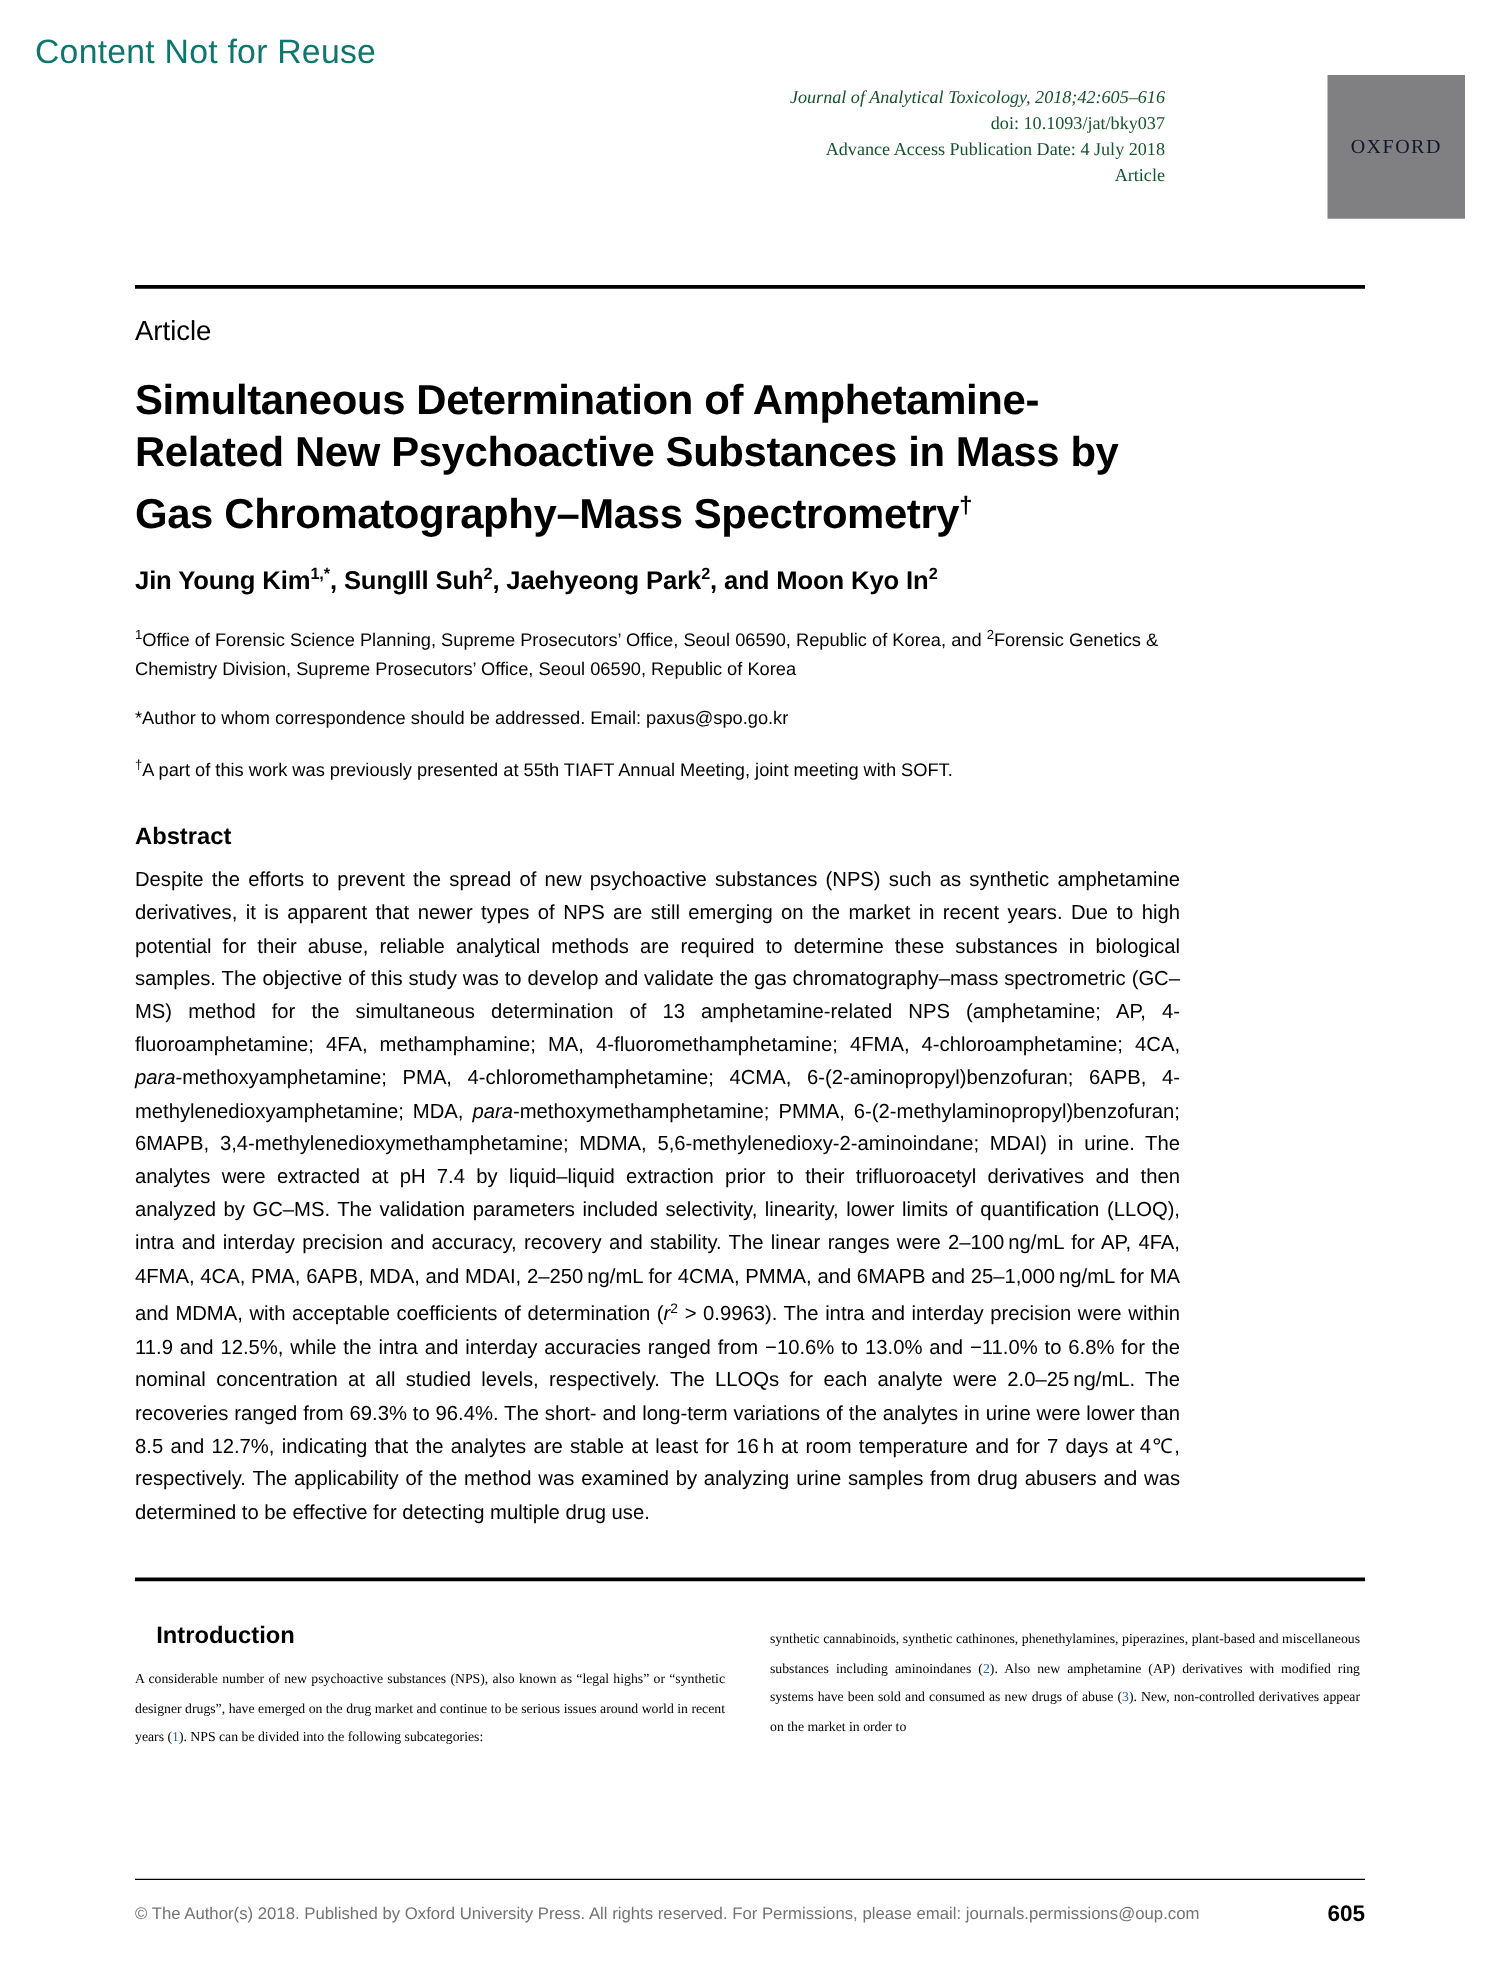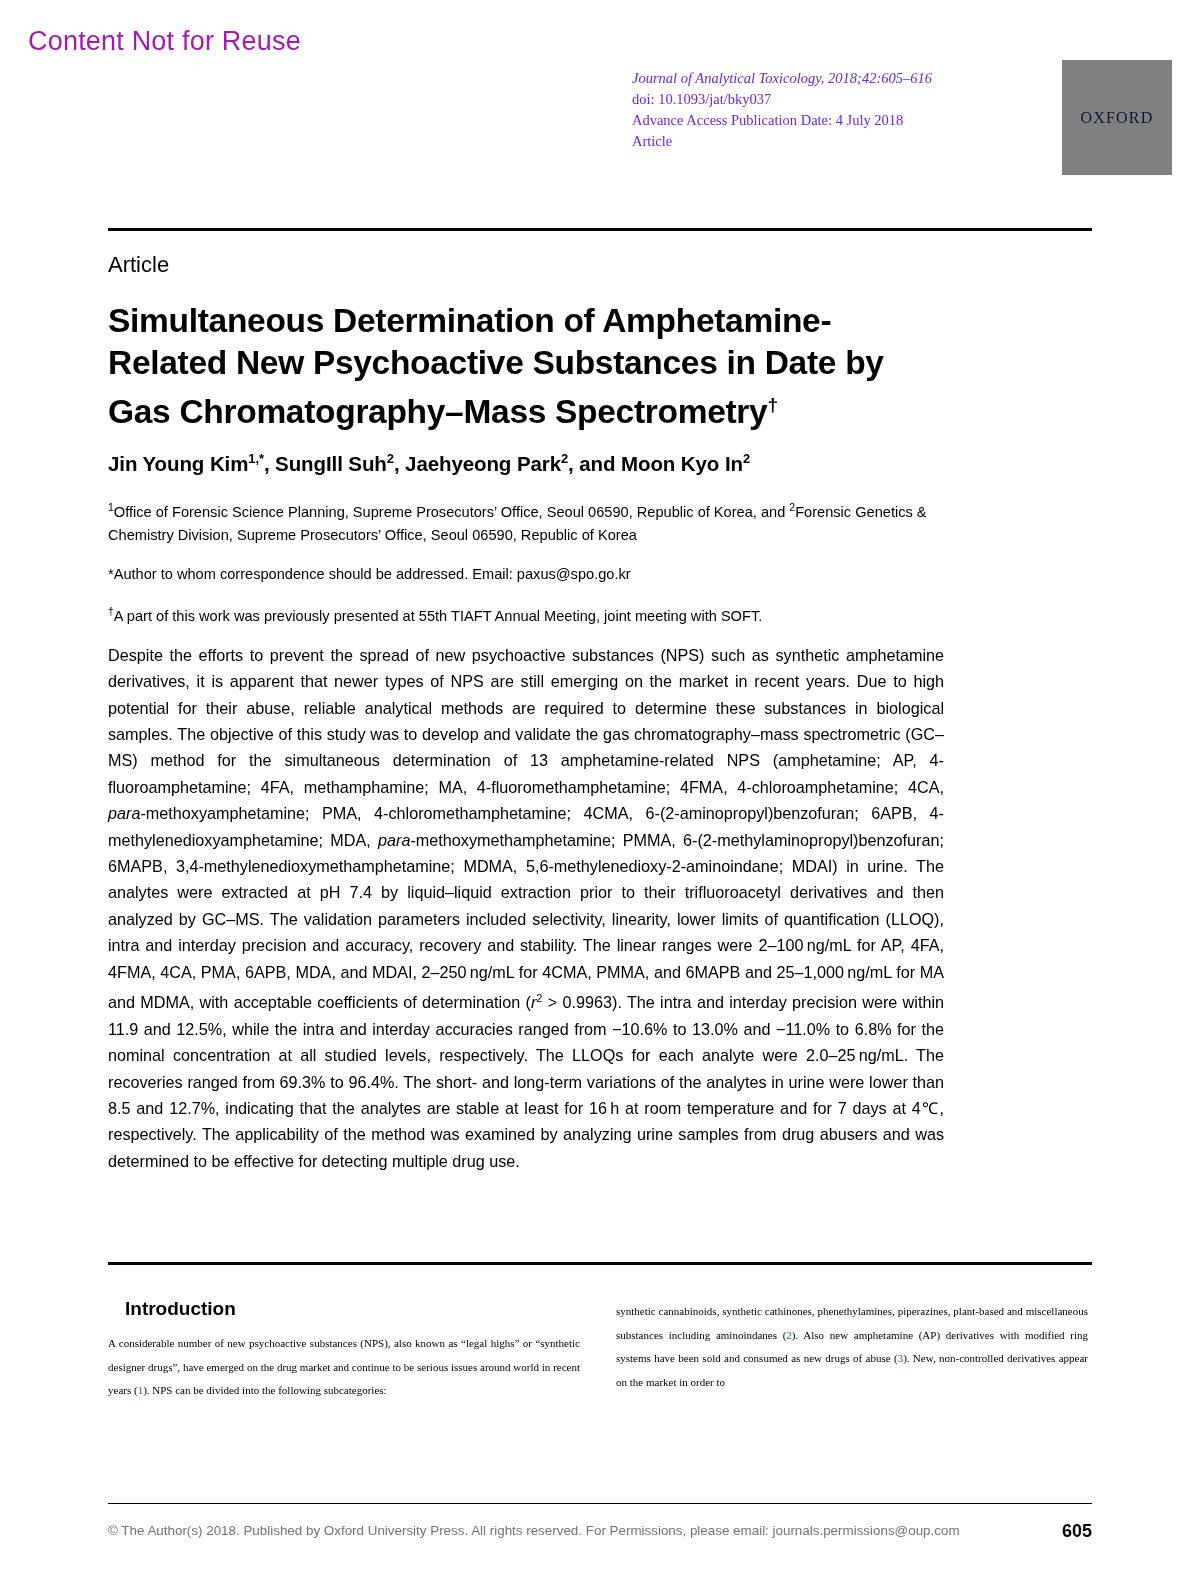--- a/index.html
+++ b/index.html
@@ -21,33 +21,34 @@
     height: 1578px;
     box-sizing: border-box;
   }
 
   
   .watermark {
     position: absolute;
     top: 26px;
     left: 28px;
     font-size: 27px;
-    color: #a21caf;
+    color: #0f766e;
     letter-spacing: 0.2px;
     font-family: "Liberation Sans", sans-serif;
   }
 
   
   .journal-meta {
     position: absolute;
     top: 68px;
     right: 268px;
+    text-align: right;
     font-size: 14.5px;
     line-height: 21px;
-    color: #6d28d9;
+    color: #14532d;
     font-family: "Liberation Serif", serif;
   }
   .journal-meta .jline { display: block; white-space: nowrap; }
   .journal-meta .jtitle { font-style: italic; }
 
   .oxford-logo {
     position: absolute;
     top: 60px;
     right: 28px;
     width: 110px;
@@ -206,38 +207,39 @@
     <span>OXFORD</span>
   </div>
 
   <div class="rule-top"></div>
 
   <div class="content">
     <p class="kicker">Article</p>
 
     <h1 class="title">
       <span>Simultaneous Determination of Amphetamine-</span>
-      <span>Related New Psychoactive Substances in Date</span>
+      <span>Related New Psychoactive Substances in Mass</span>
       <span>by Gas Chromatography–Mass Spectrometry</span><sup>†</sup>
     </h1>
 
     <p class="authors">
       <span>Jin Young Kim</span><sup>1,*</sup><span>, SungIll Suh</span><sup>2</sup><span>, Jaehyeong Park</span><sup>2</sup><span>, and Moon Kyo In</span><sup>2</sup>
     </p>
 
     <p class="affiliation">
       <sup>1</sup><span>Office of Forensic Science Planning, Supreme Prosecutors’ Office, Seoul 06590, Republic of Korea, and </span><sup>2</sup><span>Forensic Genetics &amp; Chemistry Division, Supreme Prosecutors’ Office, Seoul 06590, Republic of Korea</span>
     </p>
 
     <p class="corr">*Author to whom correspondence should be addressed. Email: paxus@spo.go.kr</p>
 
     <p class="note">
       <sup>†</sup><span>A part of this work was previously presented at 55th TIAFT Annual Meeting, joint meeting with SOFT.</span>
     </p>
 
+    <h2 class="abstract-heading">Abstract</h2>
 
     <p class="abstract-body"><span>Despite the efforts to prevent the spread of new psychoactive substances (NPS) such as synthetic amphetamine derivatives, it is apparent that newer types of NPS are still emerging on the market in recent years. Due to high potential for their abuse, reliable analytical methods are required to determine these substances in biological samples. The objective of this study was to develop and validate the gas chromatography–mass spectrometric (GC–MS) method for the simultaneous determination of 13 amphetamine-related NPS (amphetamine; AP, 4-fluoroamphetamine; 4FA, methamphamine; MA, 4-fluoromethamphetamine; 4FMA, 4-chloroamphetamine; 4CA, </span><i>para</i><span>-methoxyamphetamine; PMA, 4-chloromethamphetamine; 4CMA, 6-(2-aminopropyl)benzofuran; 6APB, 4-methylenedioxyamphetamine; MDA, </span><i>para</i><span>-methoxymethamphetamine; PMMA, 6-(2-methylaminopropyl)benzofuran; 6MAPB, 3,4-methylenedioxymethamphetamine; MDMA, 5,6-methylenedioxy-2-aminoindane; MDAI) in urine. The analytes were extracted at pH 7.4 by liquid–liquid extraction prior to their trifluoroacetyl derivatives and then analyzed by GC–MS. The validation parameters included selectivity, linearity, lower limits of quantification (LLOQ), intra and interday precision and accuracy, recovery and stability. The linear ranges were 2–100 ng/mL for AP, 4FA, 4FMA, 4CA, PMA, 6APB, MDA, and MDAI, 2–250 ng/mL for 4CMA, PMMA, and 6MAPB and 25–1,000 ng/mL for MA and MDMA, with acceptable coefficients of determination (</span><i>r</i><sup>2</sup><span> &gt; 0.9963). The intra and interday precision were within 11.9 and 12.5%, while the intra and interday accuracies ranged from −10.6% to 13.0% and −11.0% to 6.8% for the nominal concentration at all studied levels, respectively. The LLOQs for each analyte were 2.0–25 ng/mL. The recoveries ranged from 69.3% to 96.4%. The short- and long-term variations of the analytes in urine were lower than 8.5 and 12.7%, indicating that the analytes are stable at least for 16 h at room temperature and for 7 days at 4℃, respectively. The applicability of the method was examined by analyzing urine samples from drug abusers and was determined to be effective for detecting multiple drug use.</span></p>
   </div>
 
   <div class="rule-abstract"></div>
 
   <div class="columns">
     <div class="col col-left">
       <h2 class="intro-heading">Introduction</h2>
       <p class="intro-body"><span>A considerable number of new psychoactive substances (NPS), also known as “legal highs” or “synthetic designer drugs”, have emerged on the drug market and continue to be serious issues around world in recent years (</span><span class="ref">1</span><span>). NPS can be divided into the following subcategories:</span></p>

